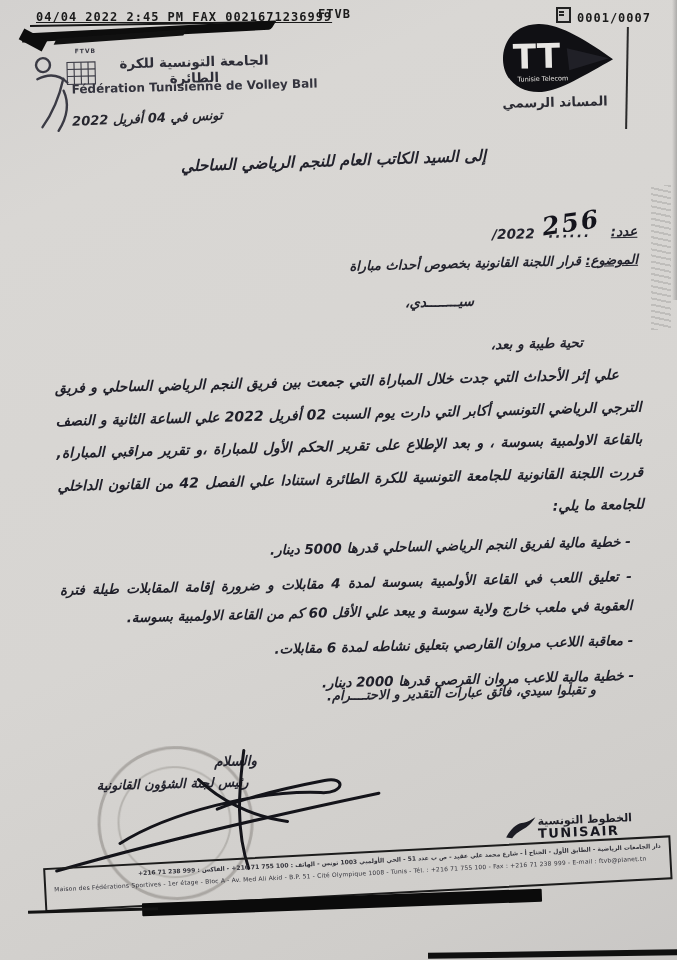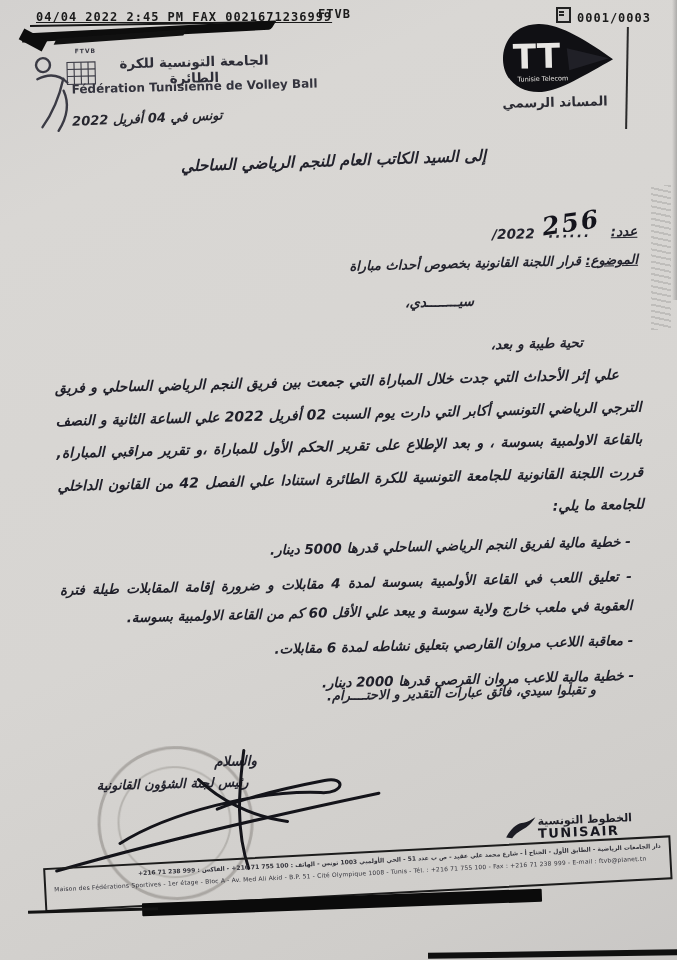--- a/index.html
+++ b/index.html
@@ -90,21 +90,21 @@
 
 <div id="photo">
 
   <div class="abs fax" id="fax-left">04/04 2022 2:45 PM FAX  0021671236999</div>
   <div class="abs" id="fax-underline"></div>
   <div class="abs" id="streak1"></div>
   <div class="abs" id="streak2"></div>
   <div class="abs" id="streak3"></div>
   <div class="abs fax" id="fax-station">FTVB</div>
   <div class="abs fax" id="fax-pages">
-    <span class="page-ic"></span><span>0001/0003</span>
+    <span class="page-ic"></span><span>0001/0007</span>
   </div>
   <div class="abs" id="fax-vline"></div>
 
   <div class="abs" id="doc">
 
     <div class="abs" id="ftvb-logo">
       <svg width="72" height="88" viewBox="0 0 72 88">
         <g stroke="#3b3b45" fill="none" stroke-width="2.4" stroke-linecap="round">
           <circle cx="14" cy="16" r="7"></circle>
           <path d="M8 30 C20 24 30 26 38 34"></path>

